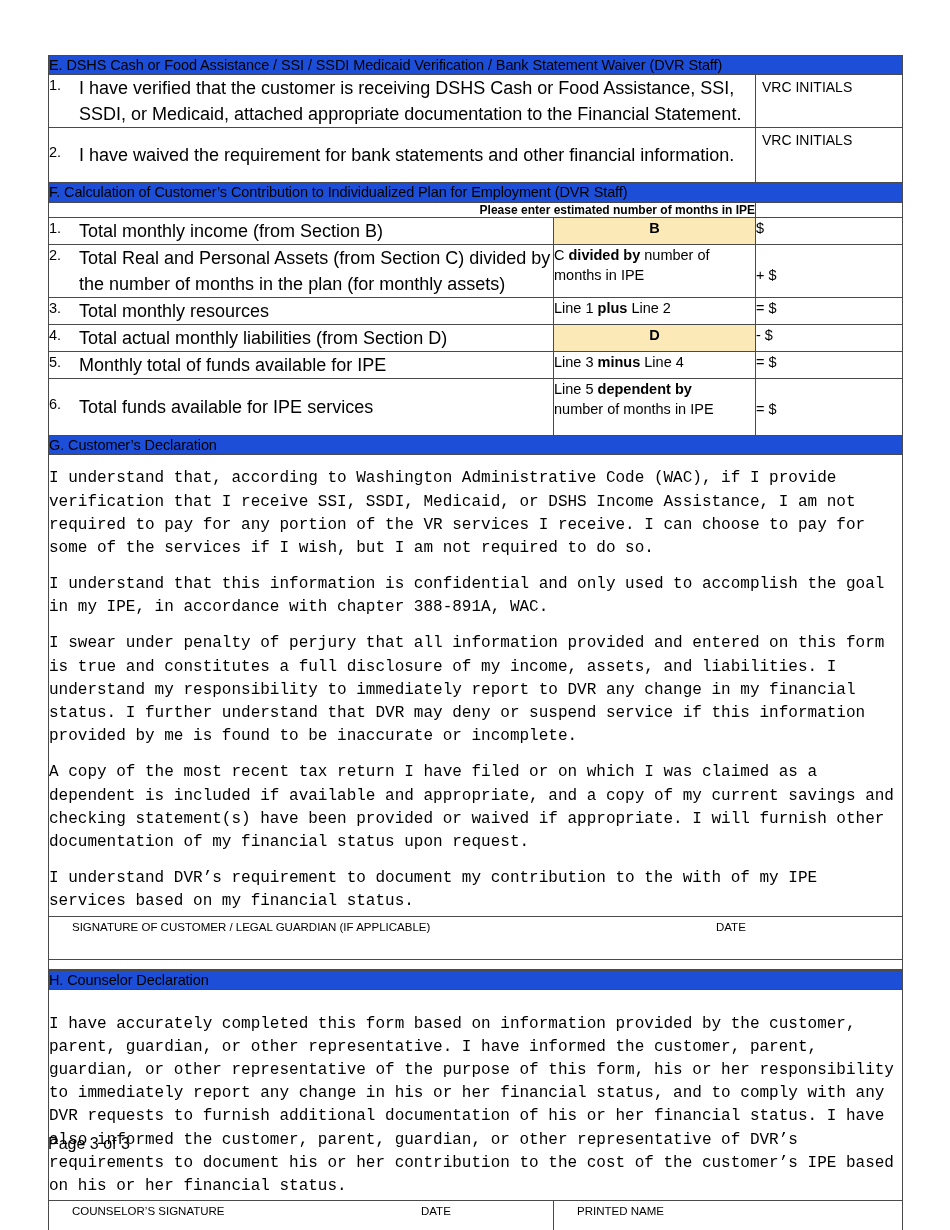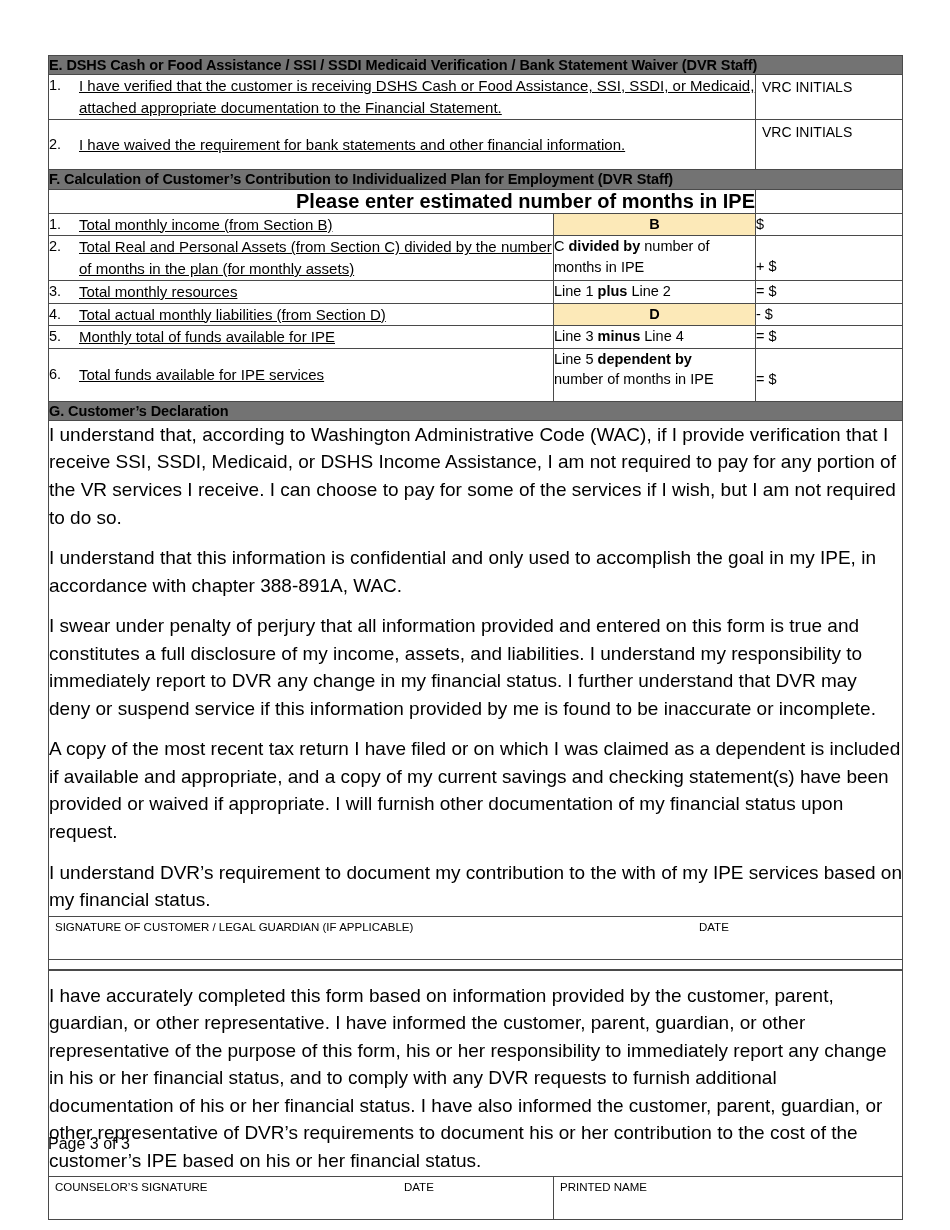--- a/index.html
+++ b/index.html
@@ -28,22 +28,22 @@
     border-collapse: collapse;
     table-layout: fixed;
   }
   table.form td {
     border: 1px solid #4a4a4a;
     vertical-align: top;
     padding: 0;
   }
 
   .band {
-    background: #737373;
-    font-weight: bold;
+    background: #1d4ed8;
+    font-weight: normal;
     font-size: 14.5px;
     padding: 5px 8px 6px 8px;
     line-height: 1.25;
     letter-spacing: -0.1px;
   }
 
   .num-cell {
     padding: 7px 4px 7px 8px;
     font-size: 14.5px;
     line-height: 1.45;
@@ -52,23 +52,22 @@
     display: flex;
     align-items: flex-start;
   }
   .row-num {
     width: 30px;
     flex: 0 0 30px;
     font-size: 14.5px;
   }
   .row-txt {
     flex: 1 1 auto;
-    font-size: 15px;
+    font-size: 18px;
     line-height: 1.45;
-    text-decoration: underline;
   }
   .vrc {
     font-size: 14px;
     padding: 4px 0 0 6px;
     line-height: 1.2;
   }
 
   
   .center-b {
     text-align: center;
@@ -82,41 +81,42 @@
     line-height: 1.4;
   }
   .cell-amt {
     padding: 7px 8px 7px 8px;
     font-size: 14.5px;
     line-height: 1.4;
   }
   .please {
     text-align: right;
     font-weight: bold;
-    font-size: 20px;
+    font-size: 12px;
     padding: 6px 12px 6px 8px;
   }
 
   .note {
     font-size: 14.5px;
     line-height: 1.42;
     padding: 8px 10px 9px 8px;
   }
 
   
   .decl {
     padding: 10px 10px 8px 8px;
   }
   .decl p {
-    margin: 0 0 13px 0;
-    font-size: 19px;
+    margin: 12px 0 13px 0;
+    font-size: 16px;
     line-height: 1.45;
+    font-family: Liberation Mono, monospace;
   }
   .decl p:last-child { margin-bottom: 2px; }
-  .sig-box { height: 42px; position: relative; }
+  .sig-box { height: 42px; position: relative; margin-left: 17px; }
   .sig-abs { position: absolute; top: 4px; font-size: 11.5px; }
 
   .spacer-row td { border: none; height: 10px; }
 
   
   .footer {
     position: absolute;
     left: 48px;
     top: 1135px;
     width: 854px;
@@ -287,20 +287,23 @@
     </tbody>
   </table>
 
   <table class="form">
     <colgroup>
         <col style="width:505px">
         <col style="width:349px">
       </colgroup>
     <tbody>
       <tr>
+        <td colspan="2" class="band">H.  Counselor Declaration</td>
+      </tr>
+      <tr>
         <td colspan="2" class="decl" style="padding-top:11px;">
           <p>I have accurately completed this form based on information provided by the customer, parent, guardian, or other representative. I have informed the customer, parent, guardian, or other representative of the purpose of this form, his or her responsibility to immediately report any change in his or her financial status, and to comply with any DVR requests to furnish additional documentation of his or her financial status. I have also informed the customer, parent, guardian, or other representative of DVR’s requirements to document his or her contribution to the cost of the customer’s IPE based on his or her financial status.</p>
         </td>
       </tr>
       <tr>
         <td>
           <div class="sig-box">
             <span class="sig-abs" style="left:6px">COUNSELOR’S SIGNATURE</span>
             <span class="sig-abs" style="left:355px">DATE</span>
           </div>

